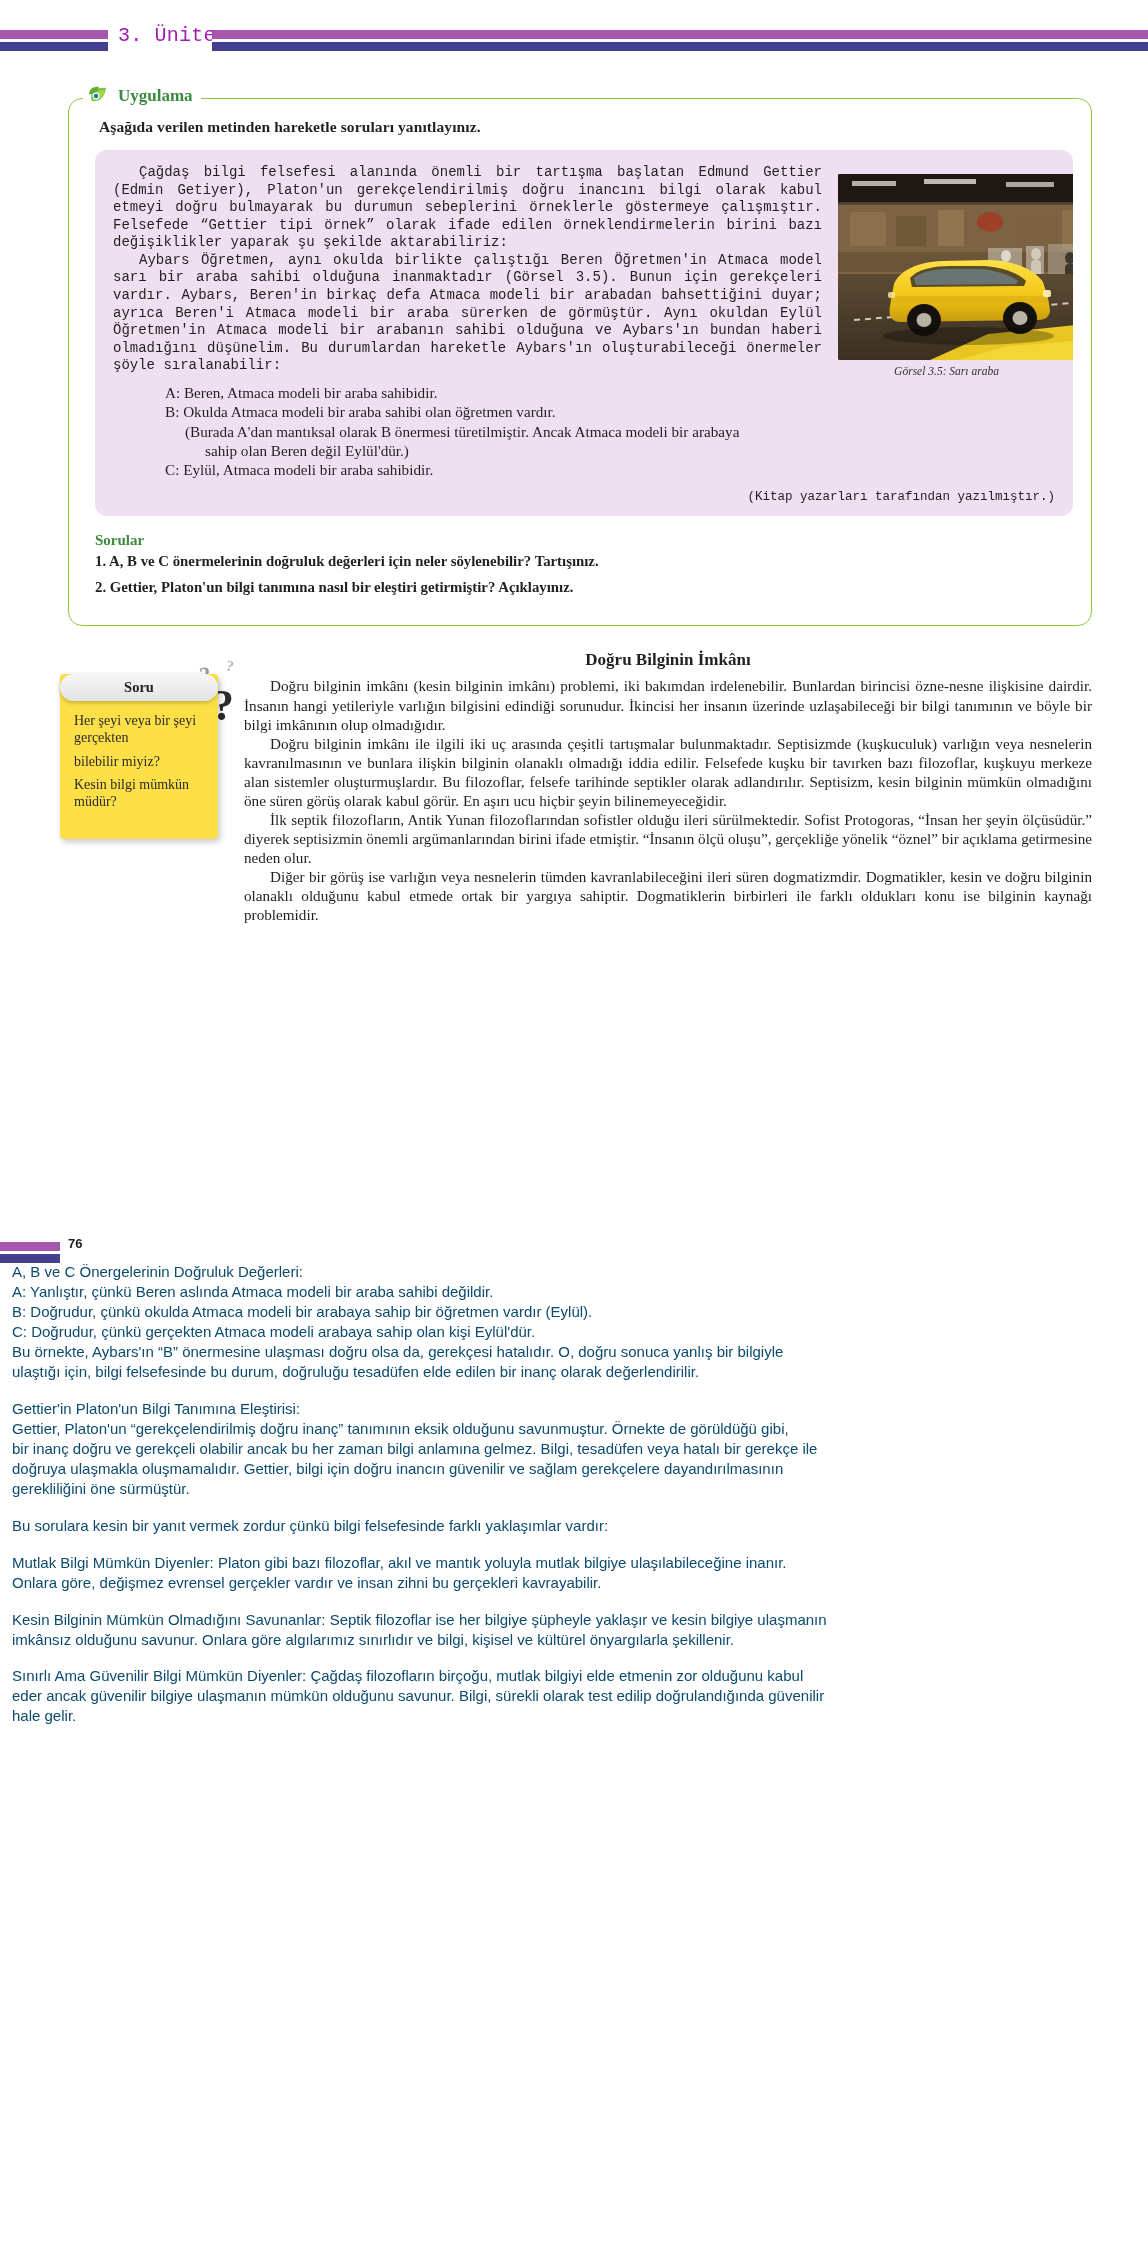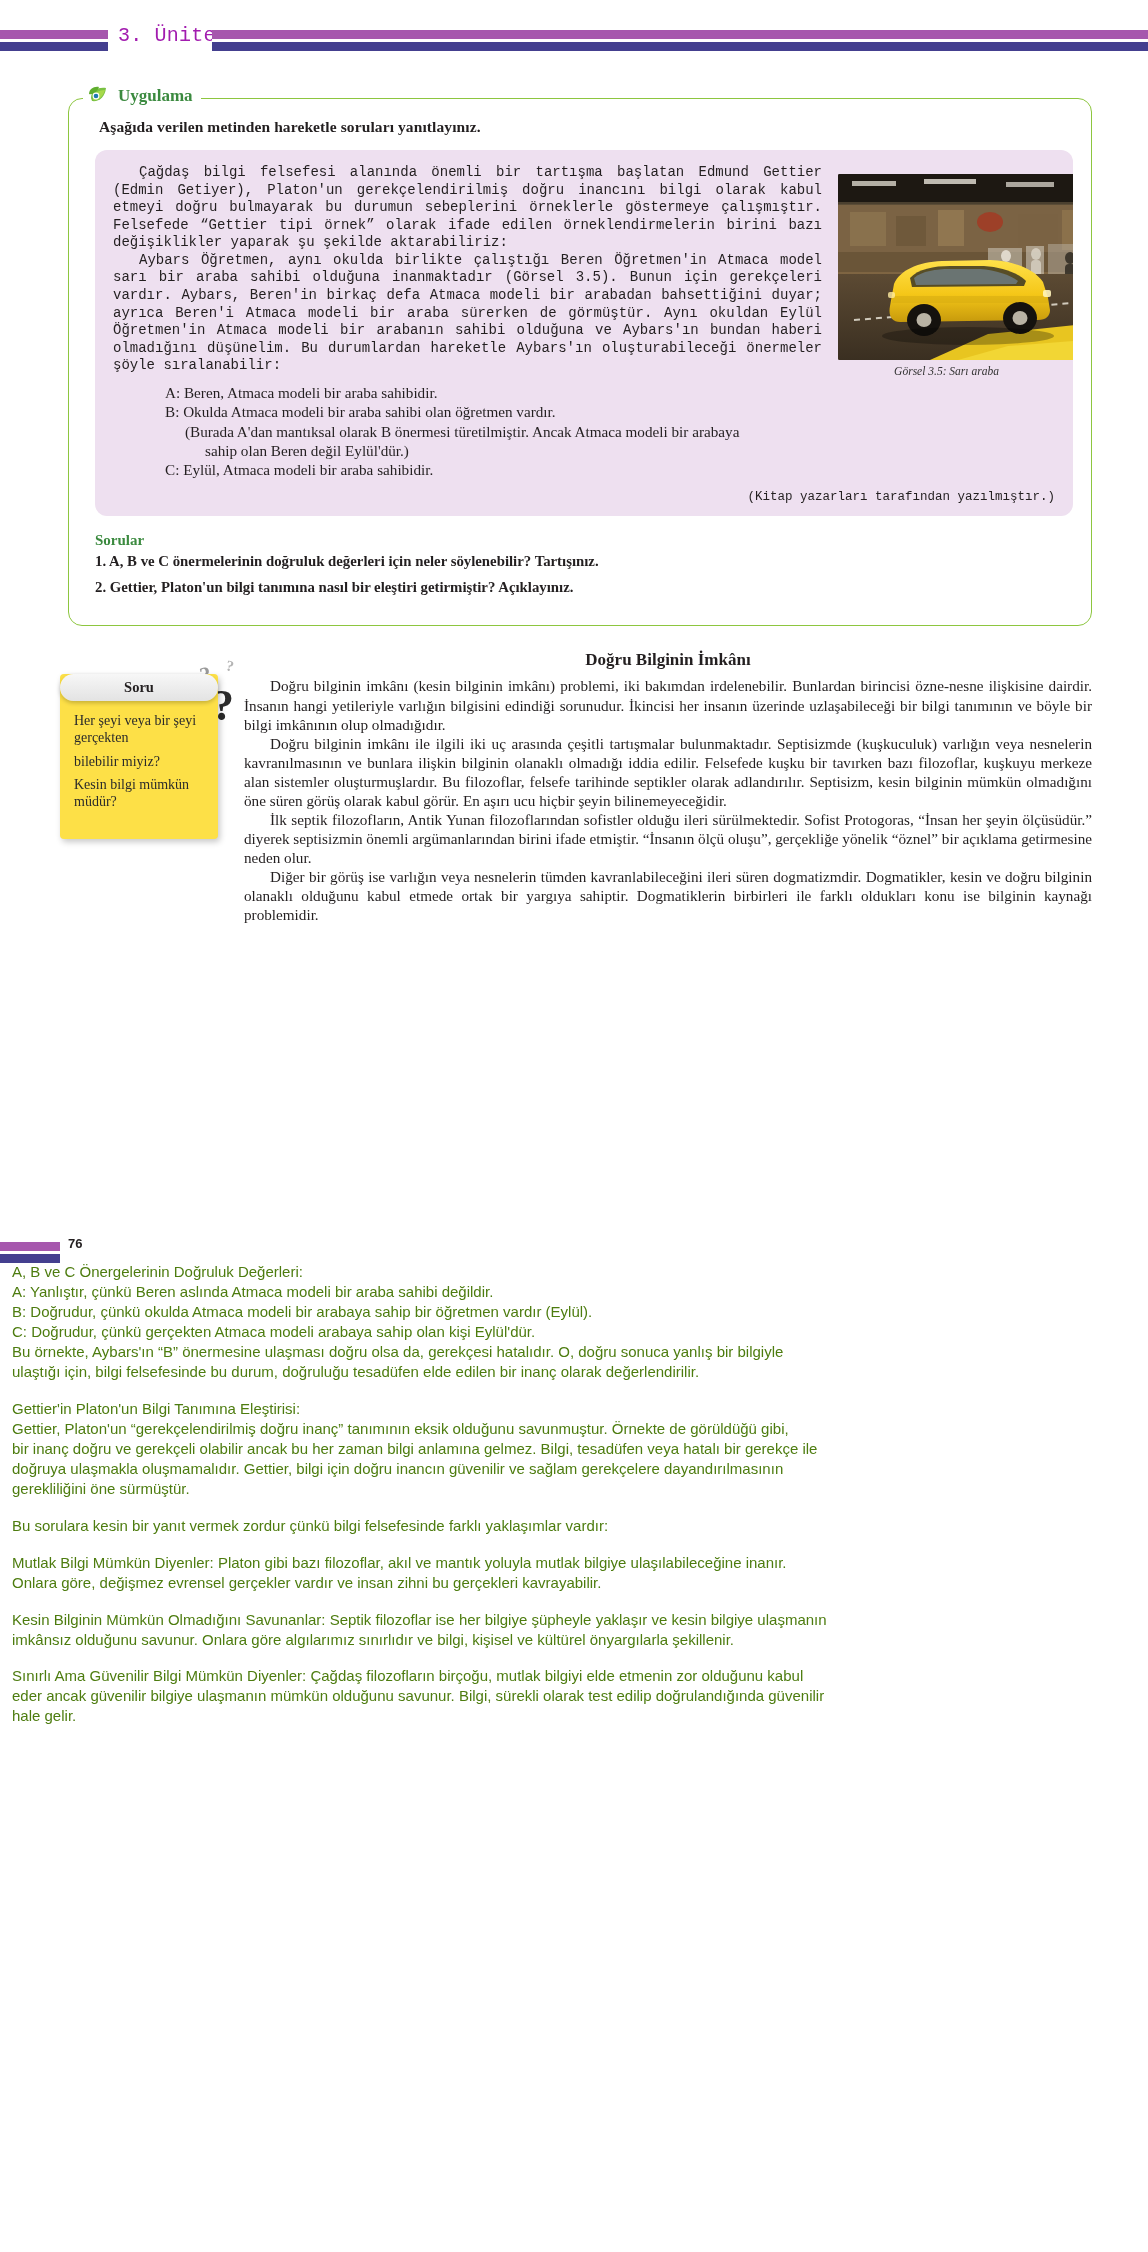--- a/index.html
+++ b/index.html
@@ -263,21 +263,21 @@
   .pagenum{
     position:absolute;
     left:68px; top:0px;
     font-size:13px;
     font-weight:bold;
     font-family:"Liberation Sans", sans-serif;
   }
 
   
   .annot{
-    color:#4d7c0f;
+    color:#0c4a6e;
     font-family:"Liberation Sans", sans-serif;
     font-size:15px;
     line-height:1.33;
     padding:0 12px 24px 12px;
     margin-top:-8px;
   }
   .annot p{margin:0;}
   .annot .gap{height:17px;}
 </style>
 </head>

